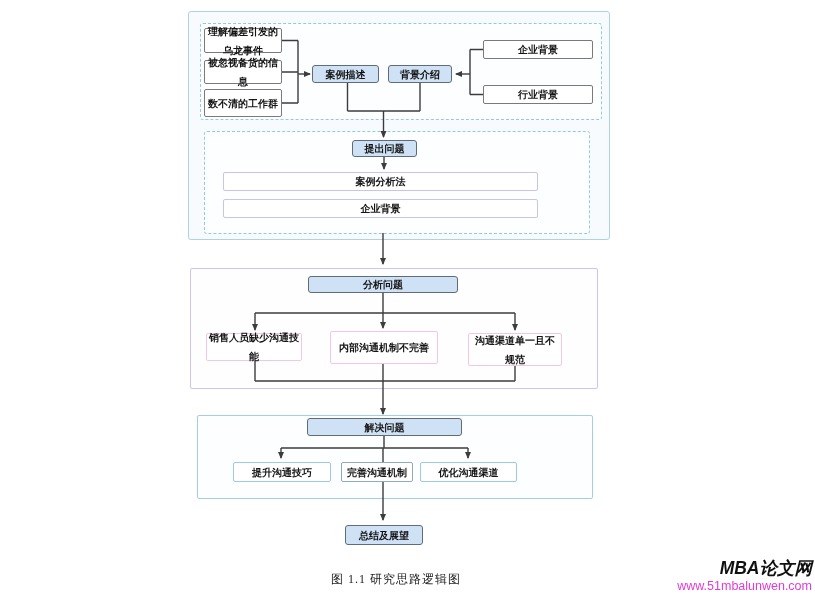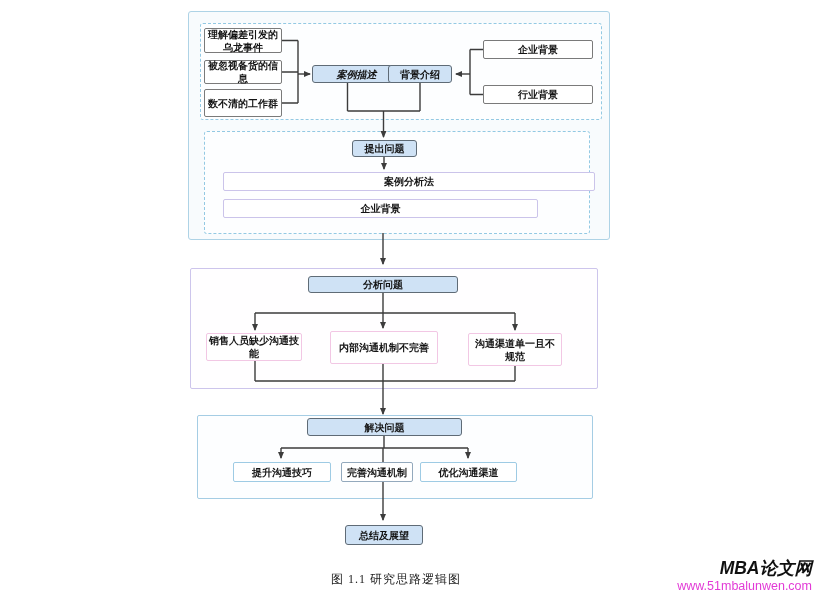--- a/index.html
+++ b/index.html
@@ -9,21 +9,21 @@
   }
   .stage{position:absolute;left:0;top:0;width:815px;height:598px;}
   .container{position:absolute;box-sizing:border-box;z-index:1;}
   .c-top{border:1px solid #aed3e6;background:#f8fbfd;border-radius:3px;}
   .c-dash{border:1px dashed #93c9e3;background:#fdfeff;border-radius:3px;}
   .c-mid{border:1px solid #cdc5ec;background:#fffeff;border-radius:2px;}
   .c-bot{border:1px solid #a5cde4;background:#fdfeff;border-radius:2px;}
   svg.connectors{position:absolute;left:0;top:0;z-index:2;}
   .node{
     position:absolute;z-index:3;display:flex;align-items:center;justify-content:center;
-    text-align:center;font-weight:bold;font-size:10px;line-height:13px;color:#141414;
+    text-align:center;font-weight:bold;font-size:10px;line-height:19px;color:#141414;
     background:#ffffff;border:1px solid #7a7a7a;box-sizing:border-box;border-radius:2px;
     padding:1px 2px;
   }
   .node.blue{background:#cfe2f5;border:1px solid #5f6b76;border-radius:3px;}
   .node.purpleb{border-color:#cbc4ea;}
   .node.pinkb{border-color:#f2c7e4;}
   .node.blueb{border-color:#9ecbe4;}
   .node.grayb{border-color:#93a9bd;}
   .caption{
     position:absolute;left:0;top:571px;width:792px;text-align:center;z-index:3;
@@ -85,28 +85,28 @@
 
       <path d="M383 482 V498"></path>
       <path d="M383 498 V520" marker-end="url(#arr)"></path>
     </g>
   </svg>
 
   <div class="node" style="left:204px;top:28px;width:78px;height:25px;">理解偏差引发的乌龙事件</div>
   <div class="node" style="left:204px;top:60px;width:78px;height:24px;">被忽视备货的信息</div>
   <div class="node" style="left:204px;top:89px;width:78px;height:28px;">数不清的工作群</div>
 
-  <div class="node blue" style="left:312px;top:65px;width:89px;height:18px;font-style:italic;">案例描述</div>
+  <div class="node blue" style="left:312px;top:65px;width:67px;height:18px;">案例描述</div>
   <div class="node blue" style="left:388px;top:65px;width:64px;height:18px;">背景介绍</div>
 
   <div class="node" style="left:483px;top:40px;width:110px;height:19px;">企业背景</div>
   <div class="node" style="left:483px;top:85px;width:110px;height:19px;">行业背景</div>
 
   <div class="node blue" style="left:352px;top:140px;width:65px;height:17px;">提出问题</div>
-  <div class="node purpleb" style="left:223px;top:172px;width:372px;height:19px;">案例分析法</div>
+  <div class="node purpleb" style="left:223px;top:172px;width:315px;height:19px;">案例分析法</div>
   <div class="node purpleb" style="left:223px;top:199px;width:315px;height:19px;">企业背景</div>
 
   <div class="node blue" style="left:308px;top:276px;width:150px;height:17px;text-align:right;">分析问题</div>
   <div class="node pinkb" style="left:206px;top:333px;width:96px;height:28px;">销售人员缺少沟通技能</div>
   <div class="node pinkb" style="left:330px;top:331px;width:108px;height:33px;">内部沟通机制不完善</div>
   <div class="node pinkb" style="left:468px;top:333px;width:94px;height:33px;">沟通渠道单一且不规范</div>
 
   <div class="node blue" style="left:307px;top:418px;width:155px;height:18px;">解决问题</div>
   <div class="node blueb" style="left:233px;top:462px;width:98px;height:20px;">提升沟通技巧</div>
   <div class="node grayb" style="left:341px;top:462px;width:72px;height:20px;">完善沟通机制</div>

